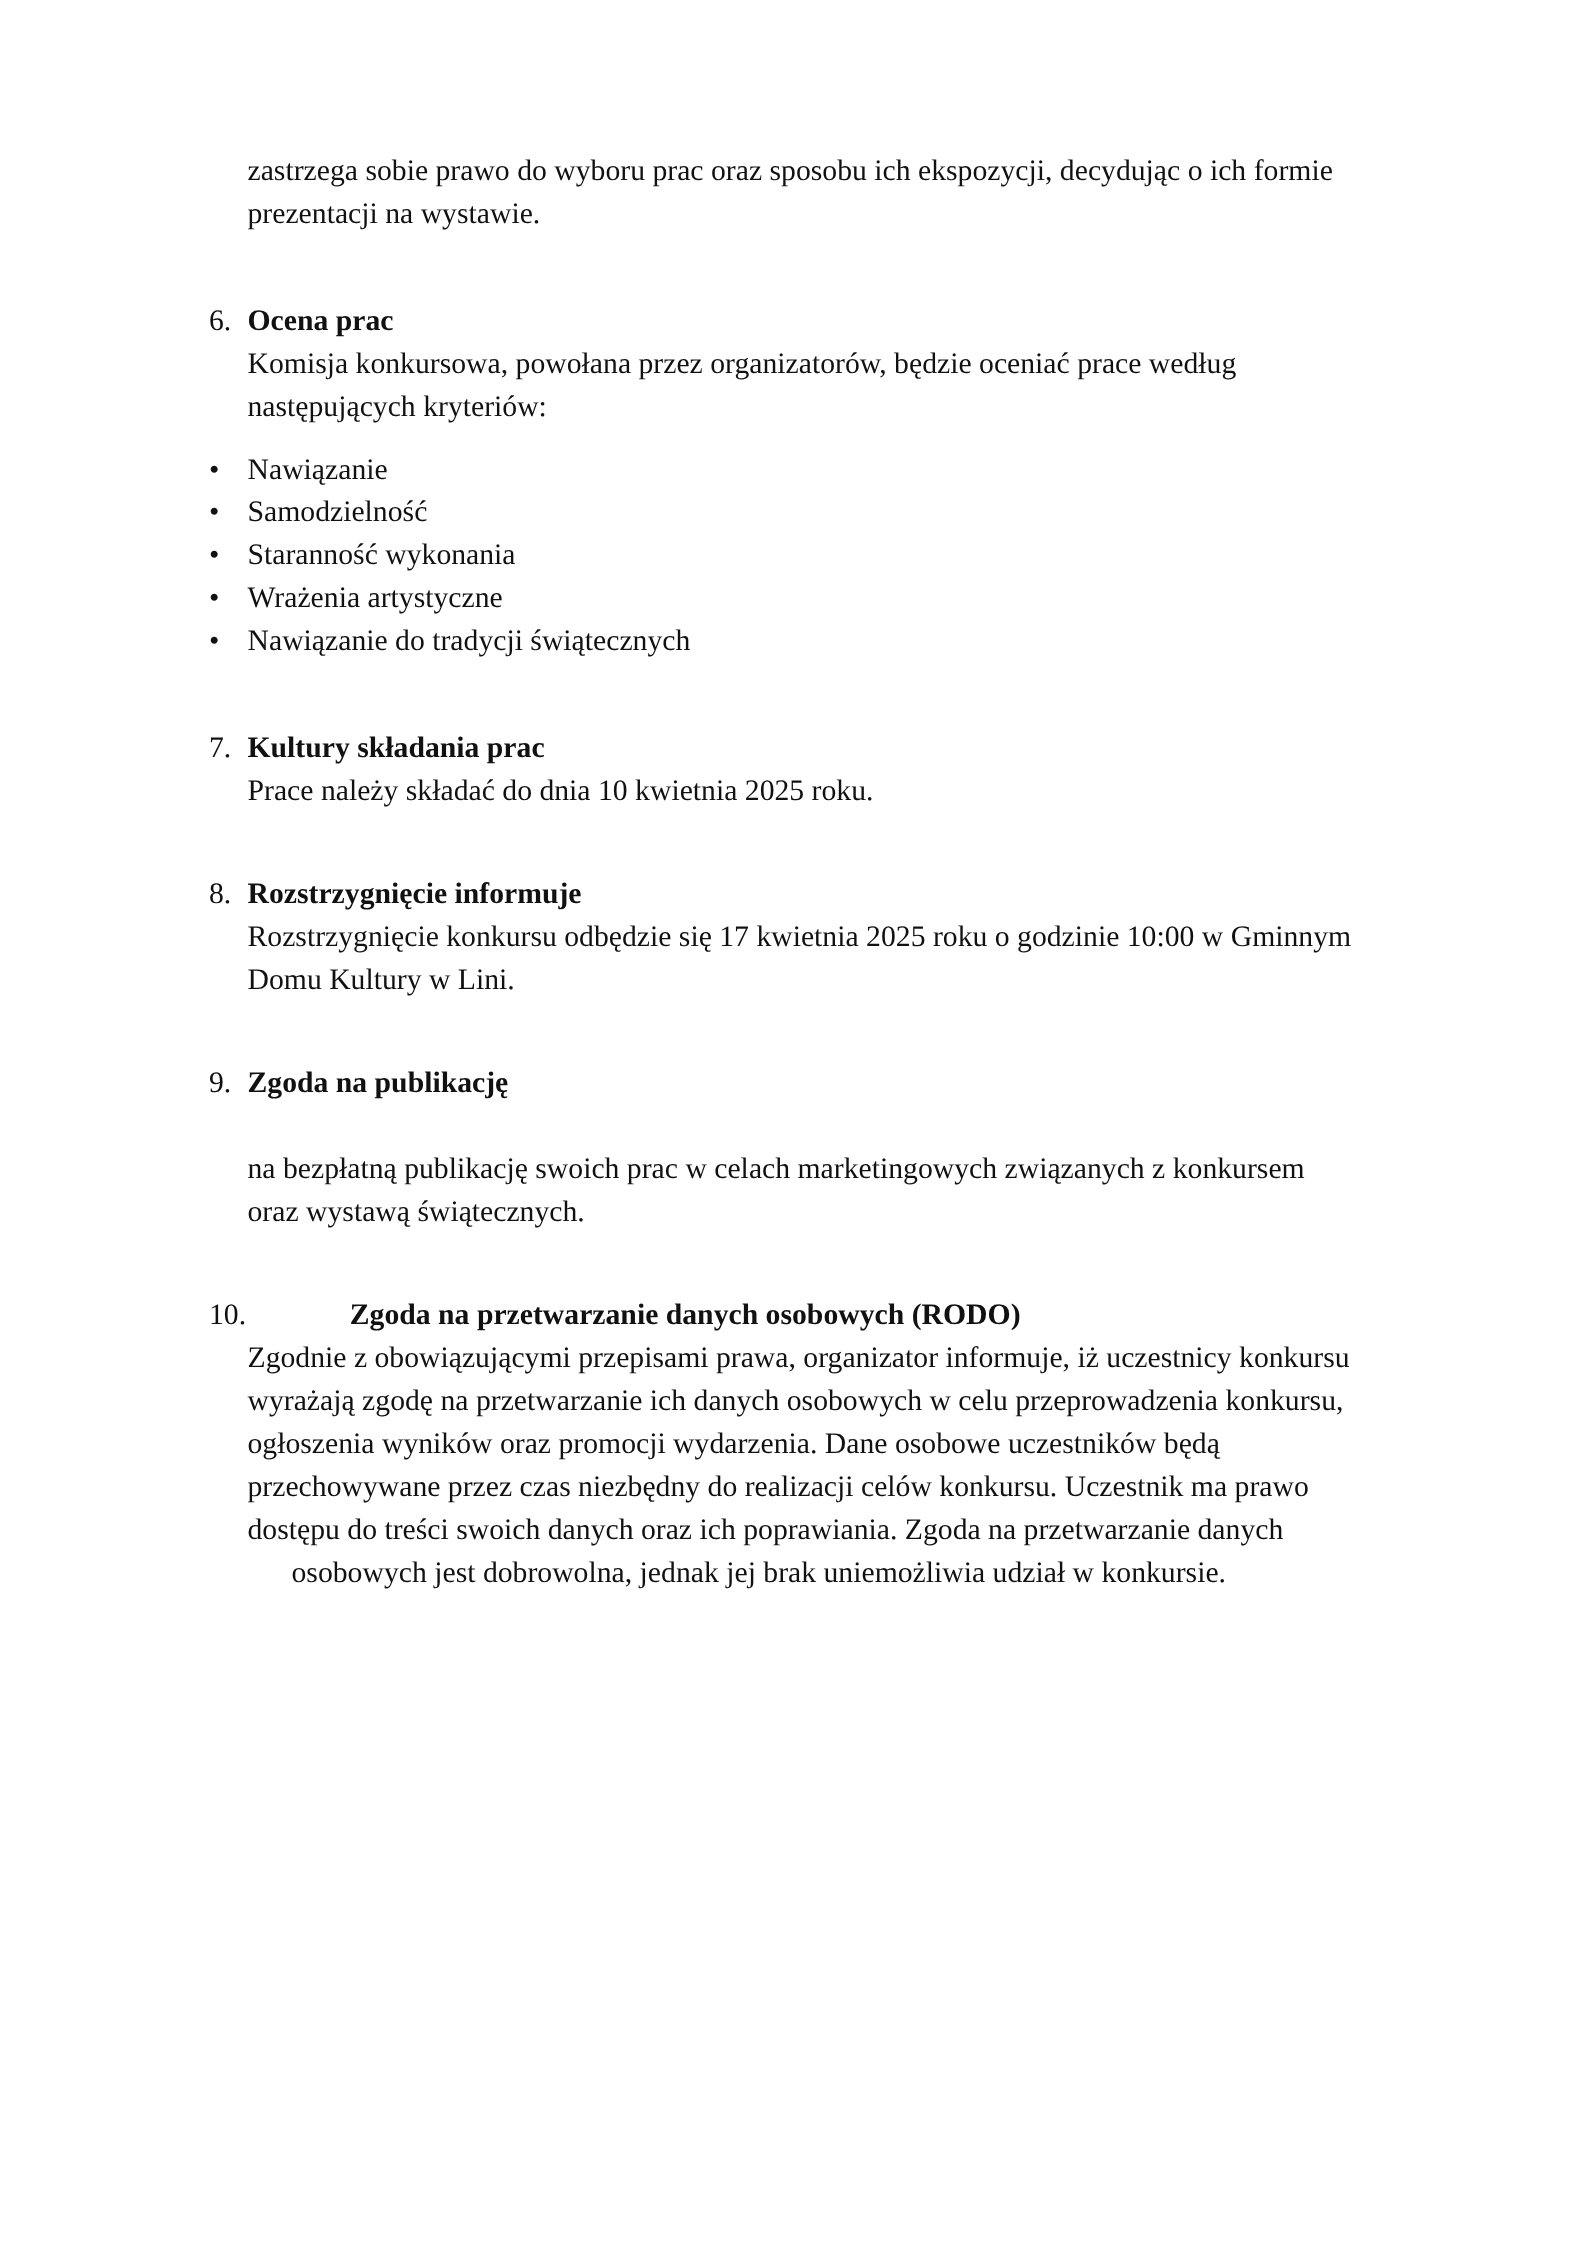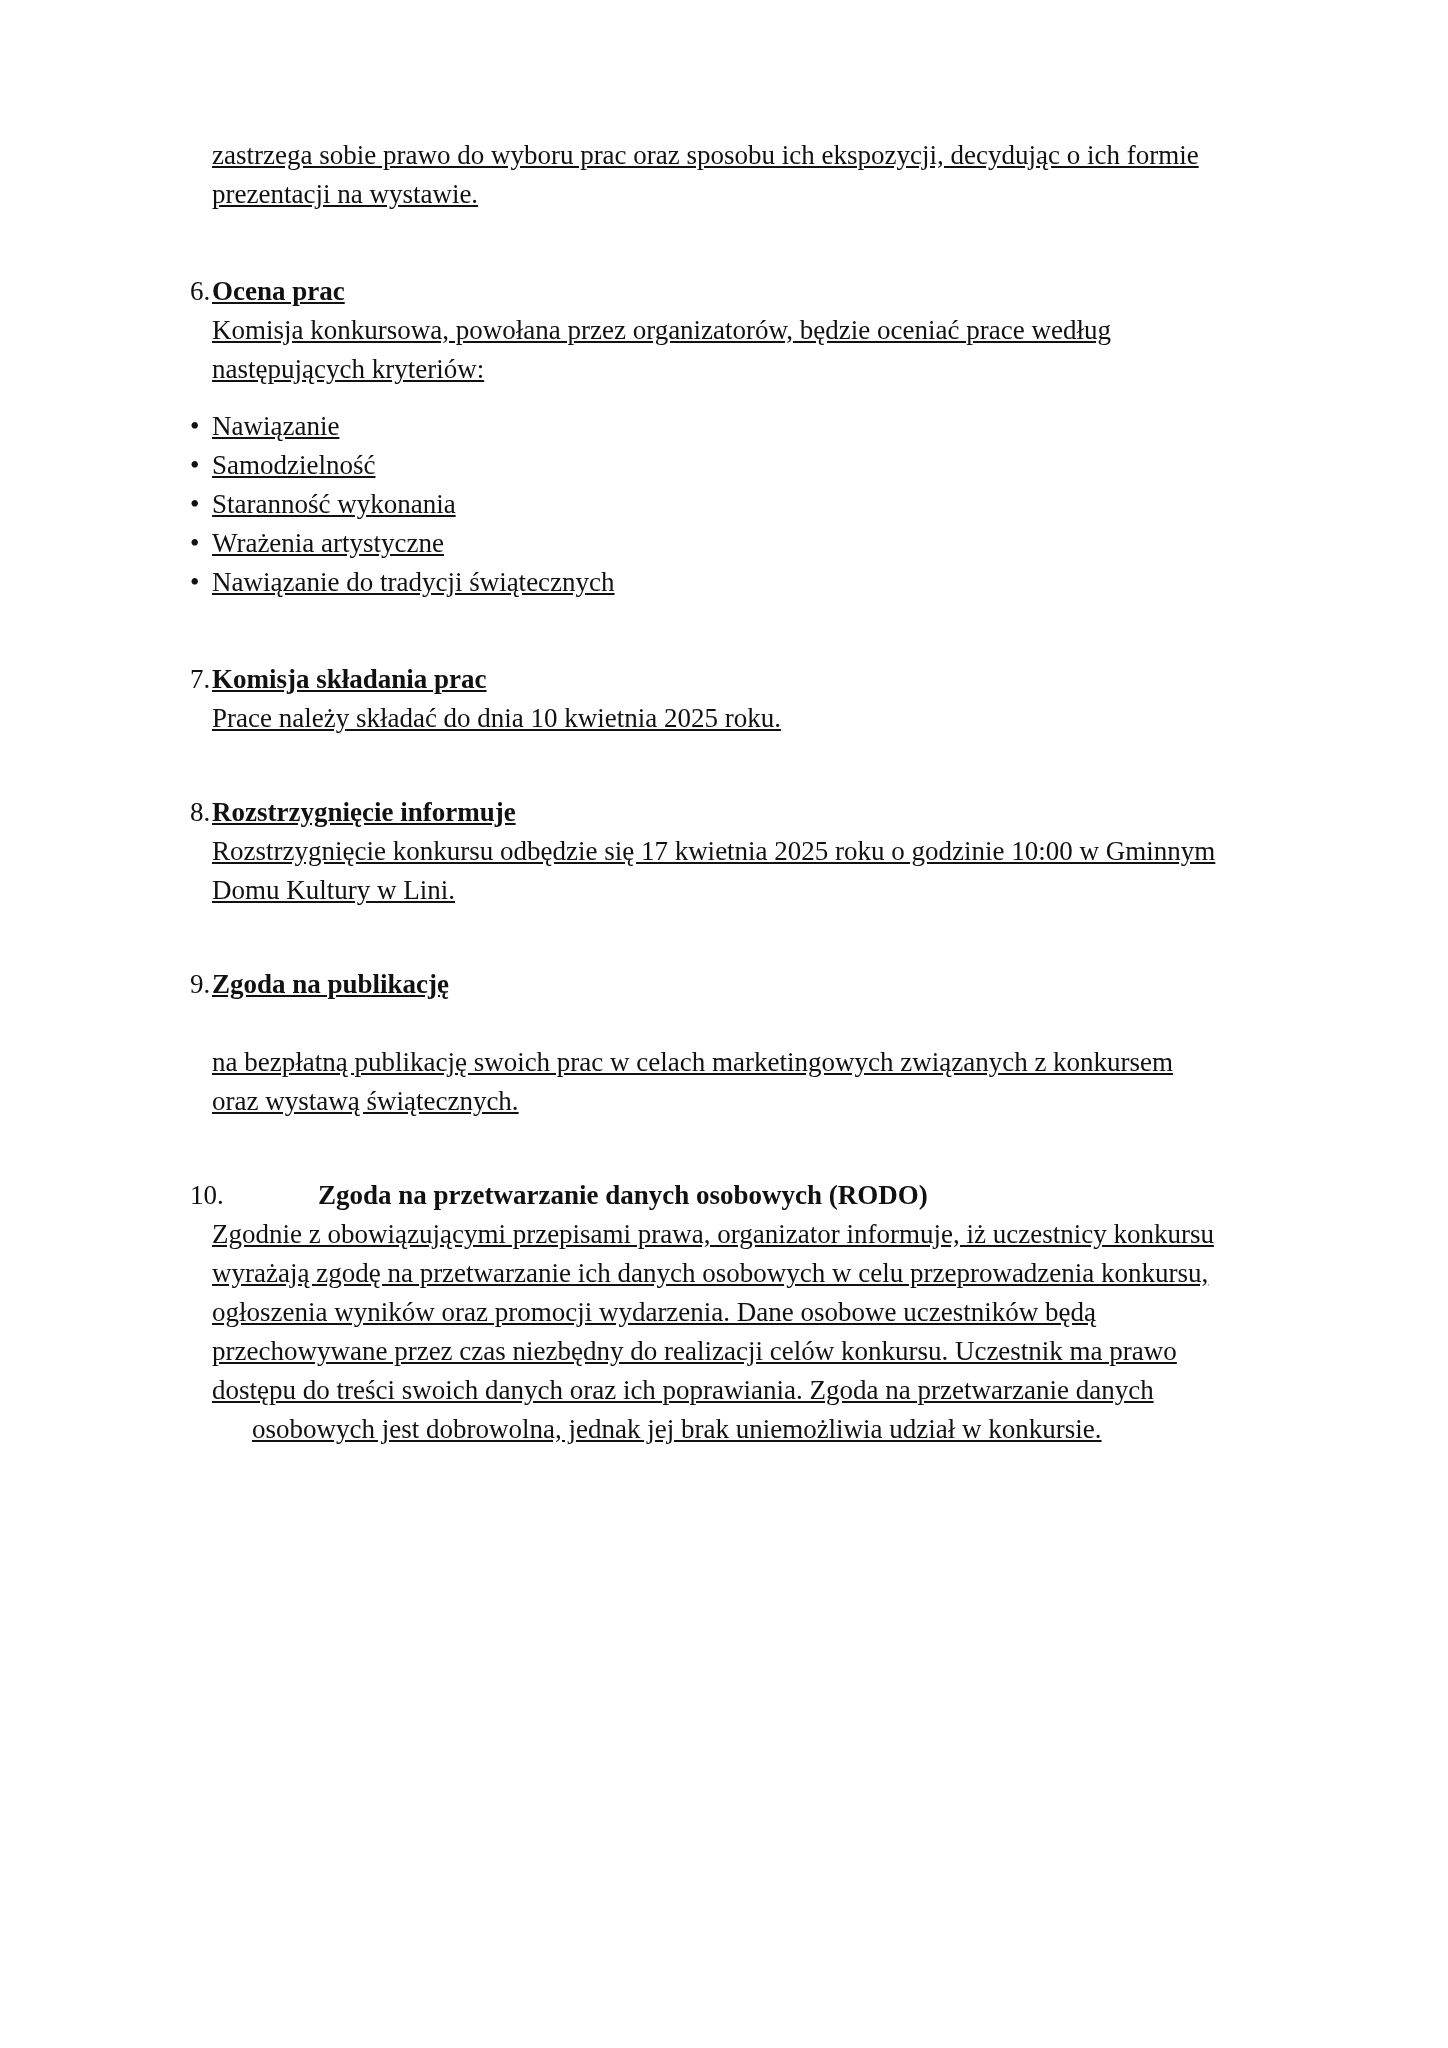--- a/index.html
+++ b/index.html
@@ -21,21 +21,21 @@
       position: absolute;
       left: 0;
       top: 0;
       width: 1448px;
       height: 2048px;
     }
     .line {
       position: absolute;
       white-space: nowrap;
     }
-    .text-col { left: 212px; text-decoration: underline; }
+    .text-col { left: 225px; }
     .num-col { left: 190px; }
     .bold { font-weight: bold; }
     .bullet {
       position: absolute;
       left: 190px;
       white-space: nowrap;
     }
   </style>
 </head>
 <body>
@@ -55,21 +55,21 @@
   <div class="bullet" style="top:446px;">•</div>
   <div class="line text-col" style="top:446px;">Samodzielność</div>
   <div class="bullet" style="top:485px;">•</div>
   <div class="line text-col" style="top:485px;">Staranność wykonania</div>
   <div class="bullet" style="top:524px;">•</div>
   <div class="line text-col" style="top:524px;">Wrażenia artystyczne</div>
   <div class="bullet" style="top:563px;">•</div>
   <div class="line text-col" style="top:563px;">Nawiązanie do tradycji świątecznych</div>
 
   <div class="line num-col" style="top:660px;">7.</div>
-  <div class="line text-col bold" style="top:660px;">Komisja składania prac</div>
+  <div class="line text-col bold" style="top:660px;">Kultury składania prac</div>
   <div class="line text-col" style="top:699px;">Prace należy składać do dnia 10 kwietnia 2025 roku.</div>
 
   <div class="line num-col" style="top:793px;">8.</div>
   <div class="line text-col bold" style="top:793px;">Rozstrzygnięcie informuje</div>
   <div class="line text-col" style="top:832px;text-align:center;">Rozstrzygnięcie konkursu odbędzie się 17 kwietnia 2025 roku o godzinie 10:00 w Gminnym</div>
   <div class="line text-col" style="top:871px;">Domu Kultury w Lini.</div>
 
   <div class="line num-col" style="top:965px;">9.</div>
   <div class="line text-col bold" style="top:965px;">Zgoda na publikację</div>
   <div class="line text-col" style="top:1043px;">na bezpłatną publikację swoich prac w celach marketingowych związanych z konkursem</div>

